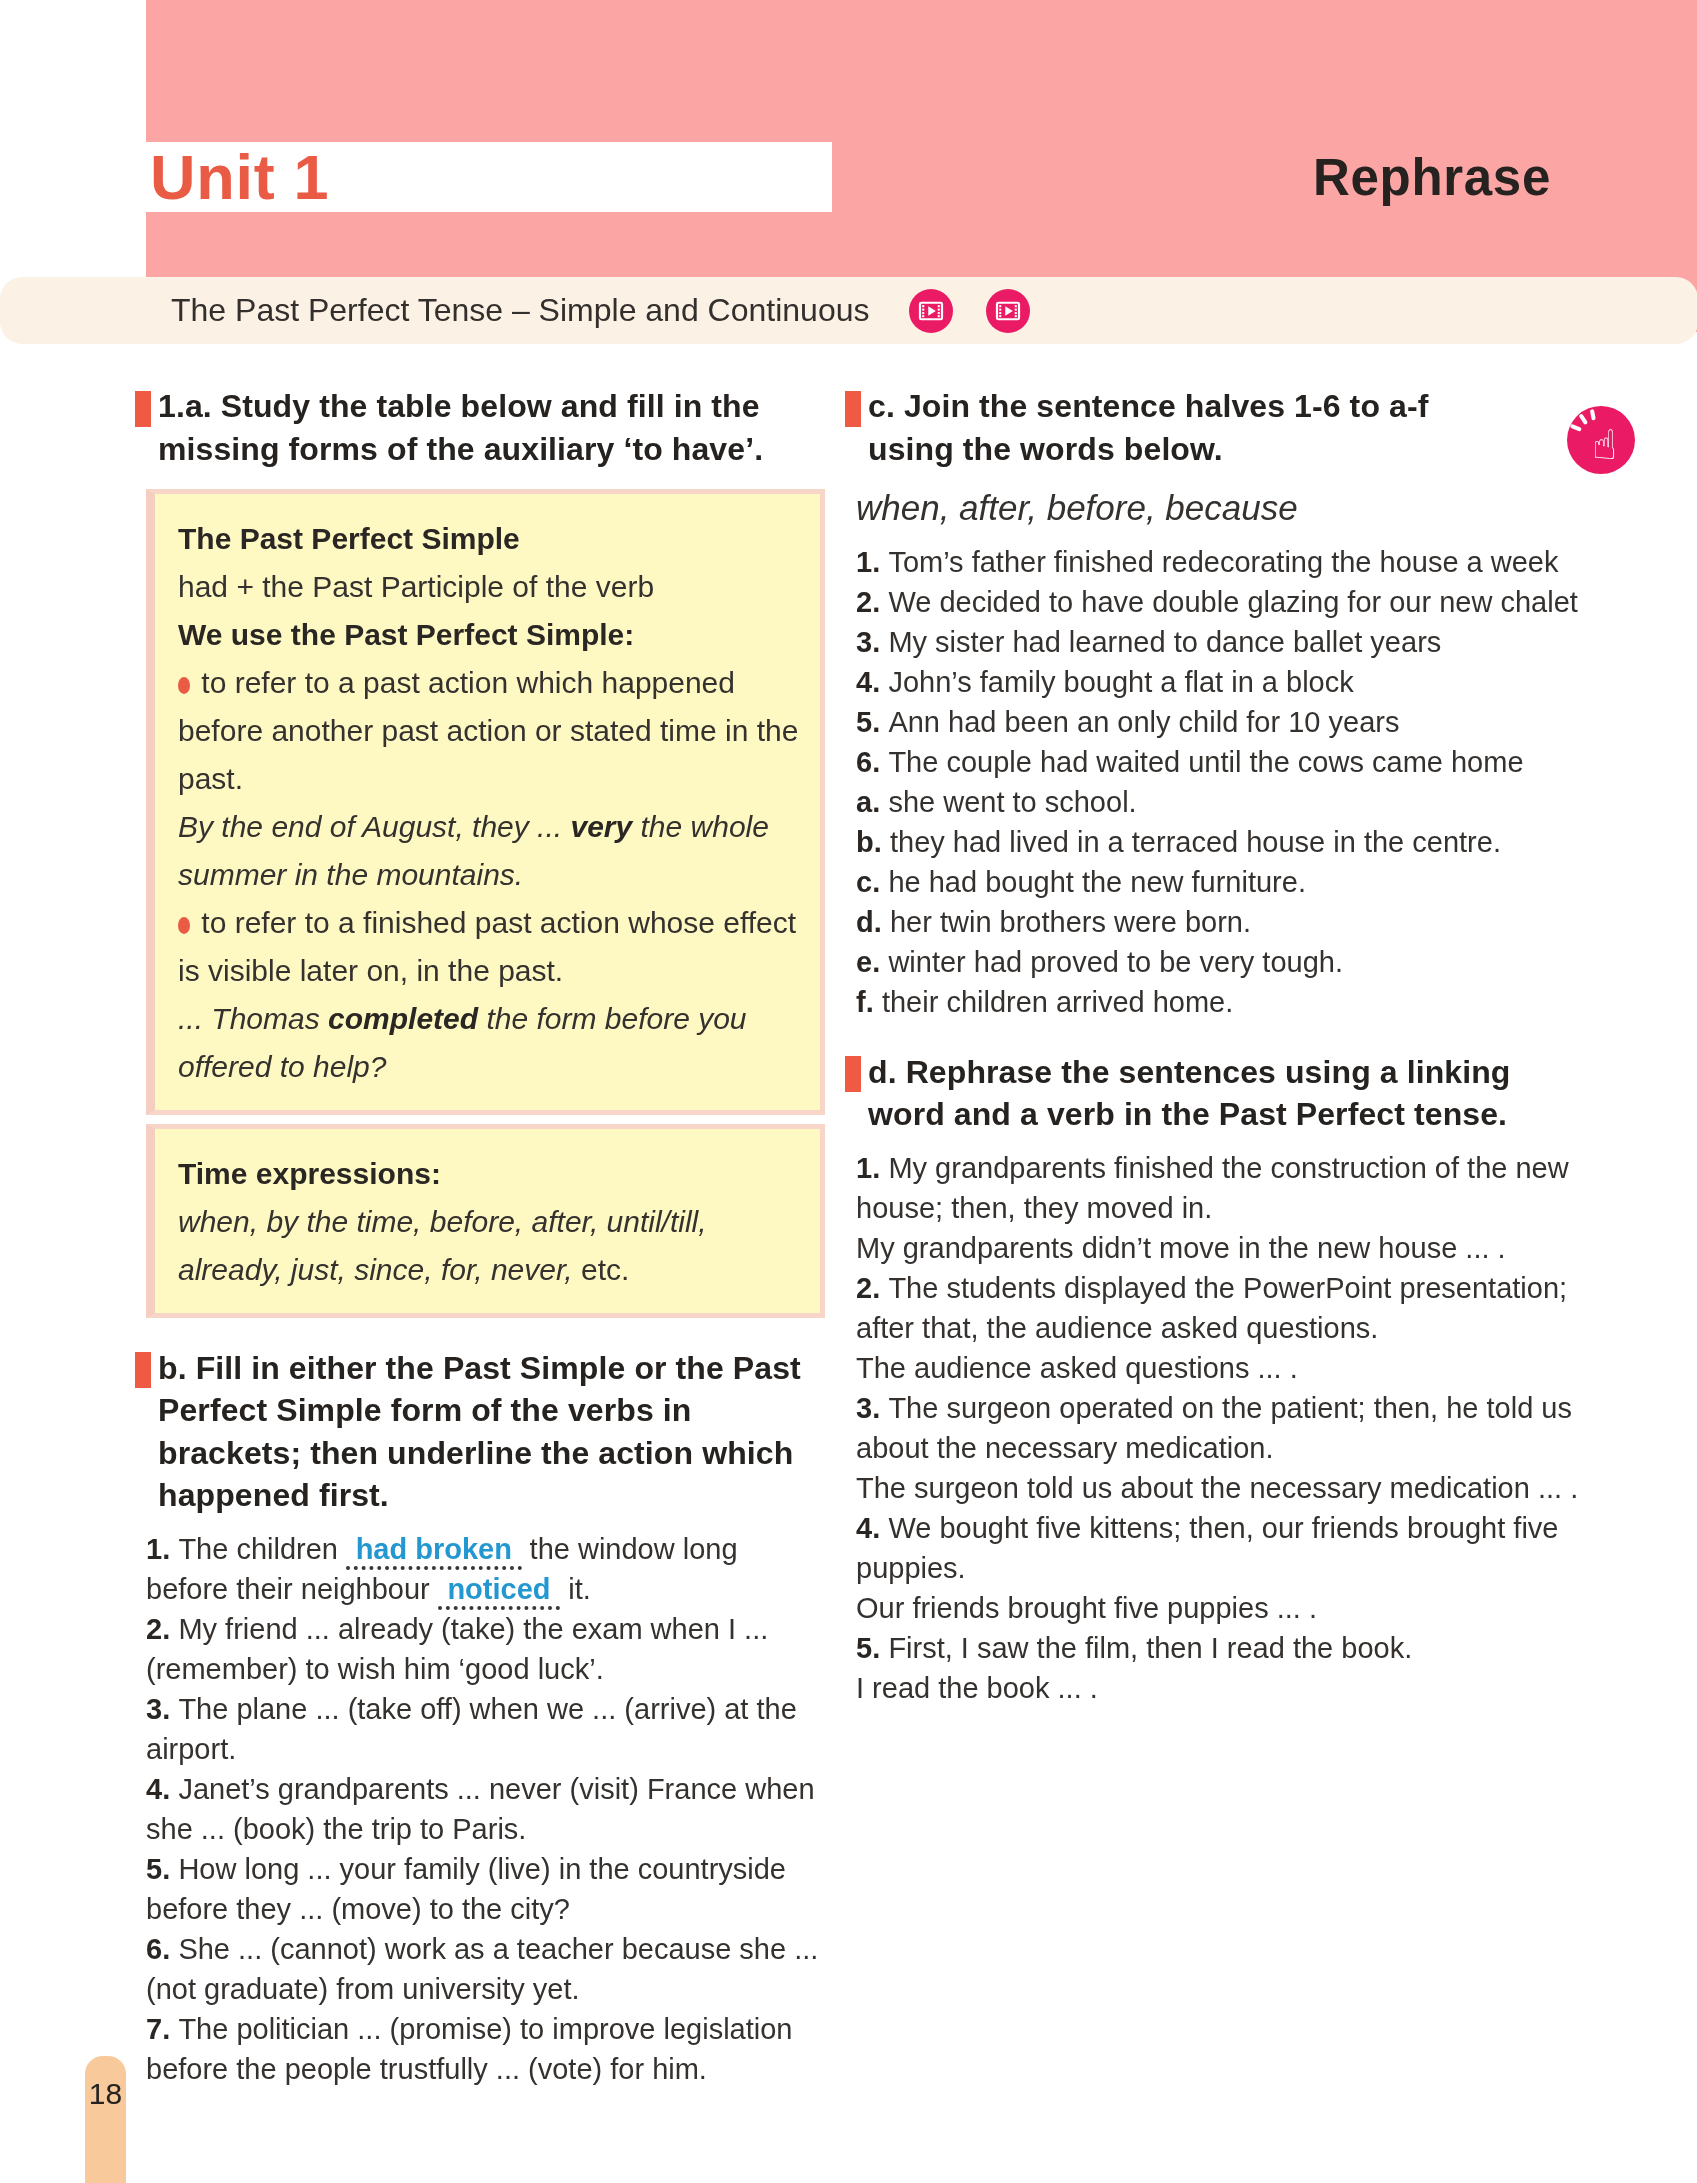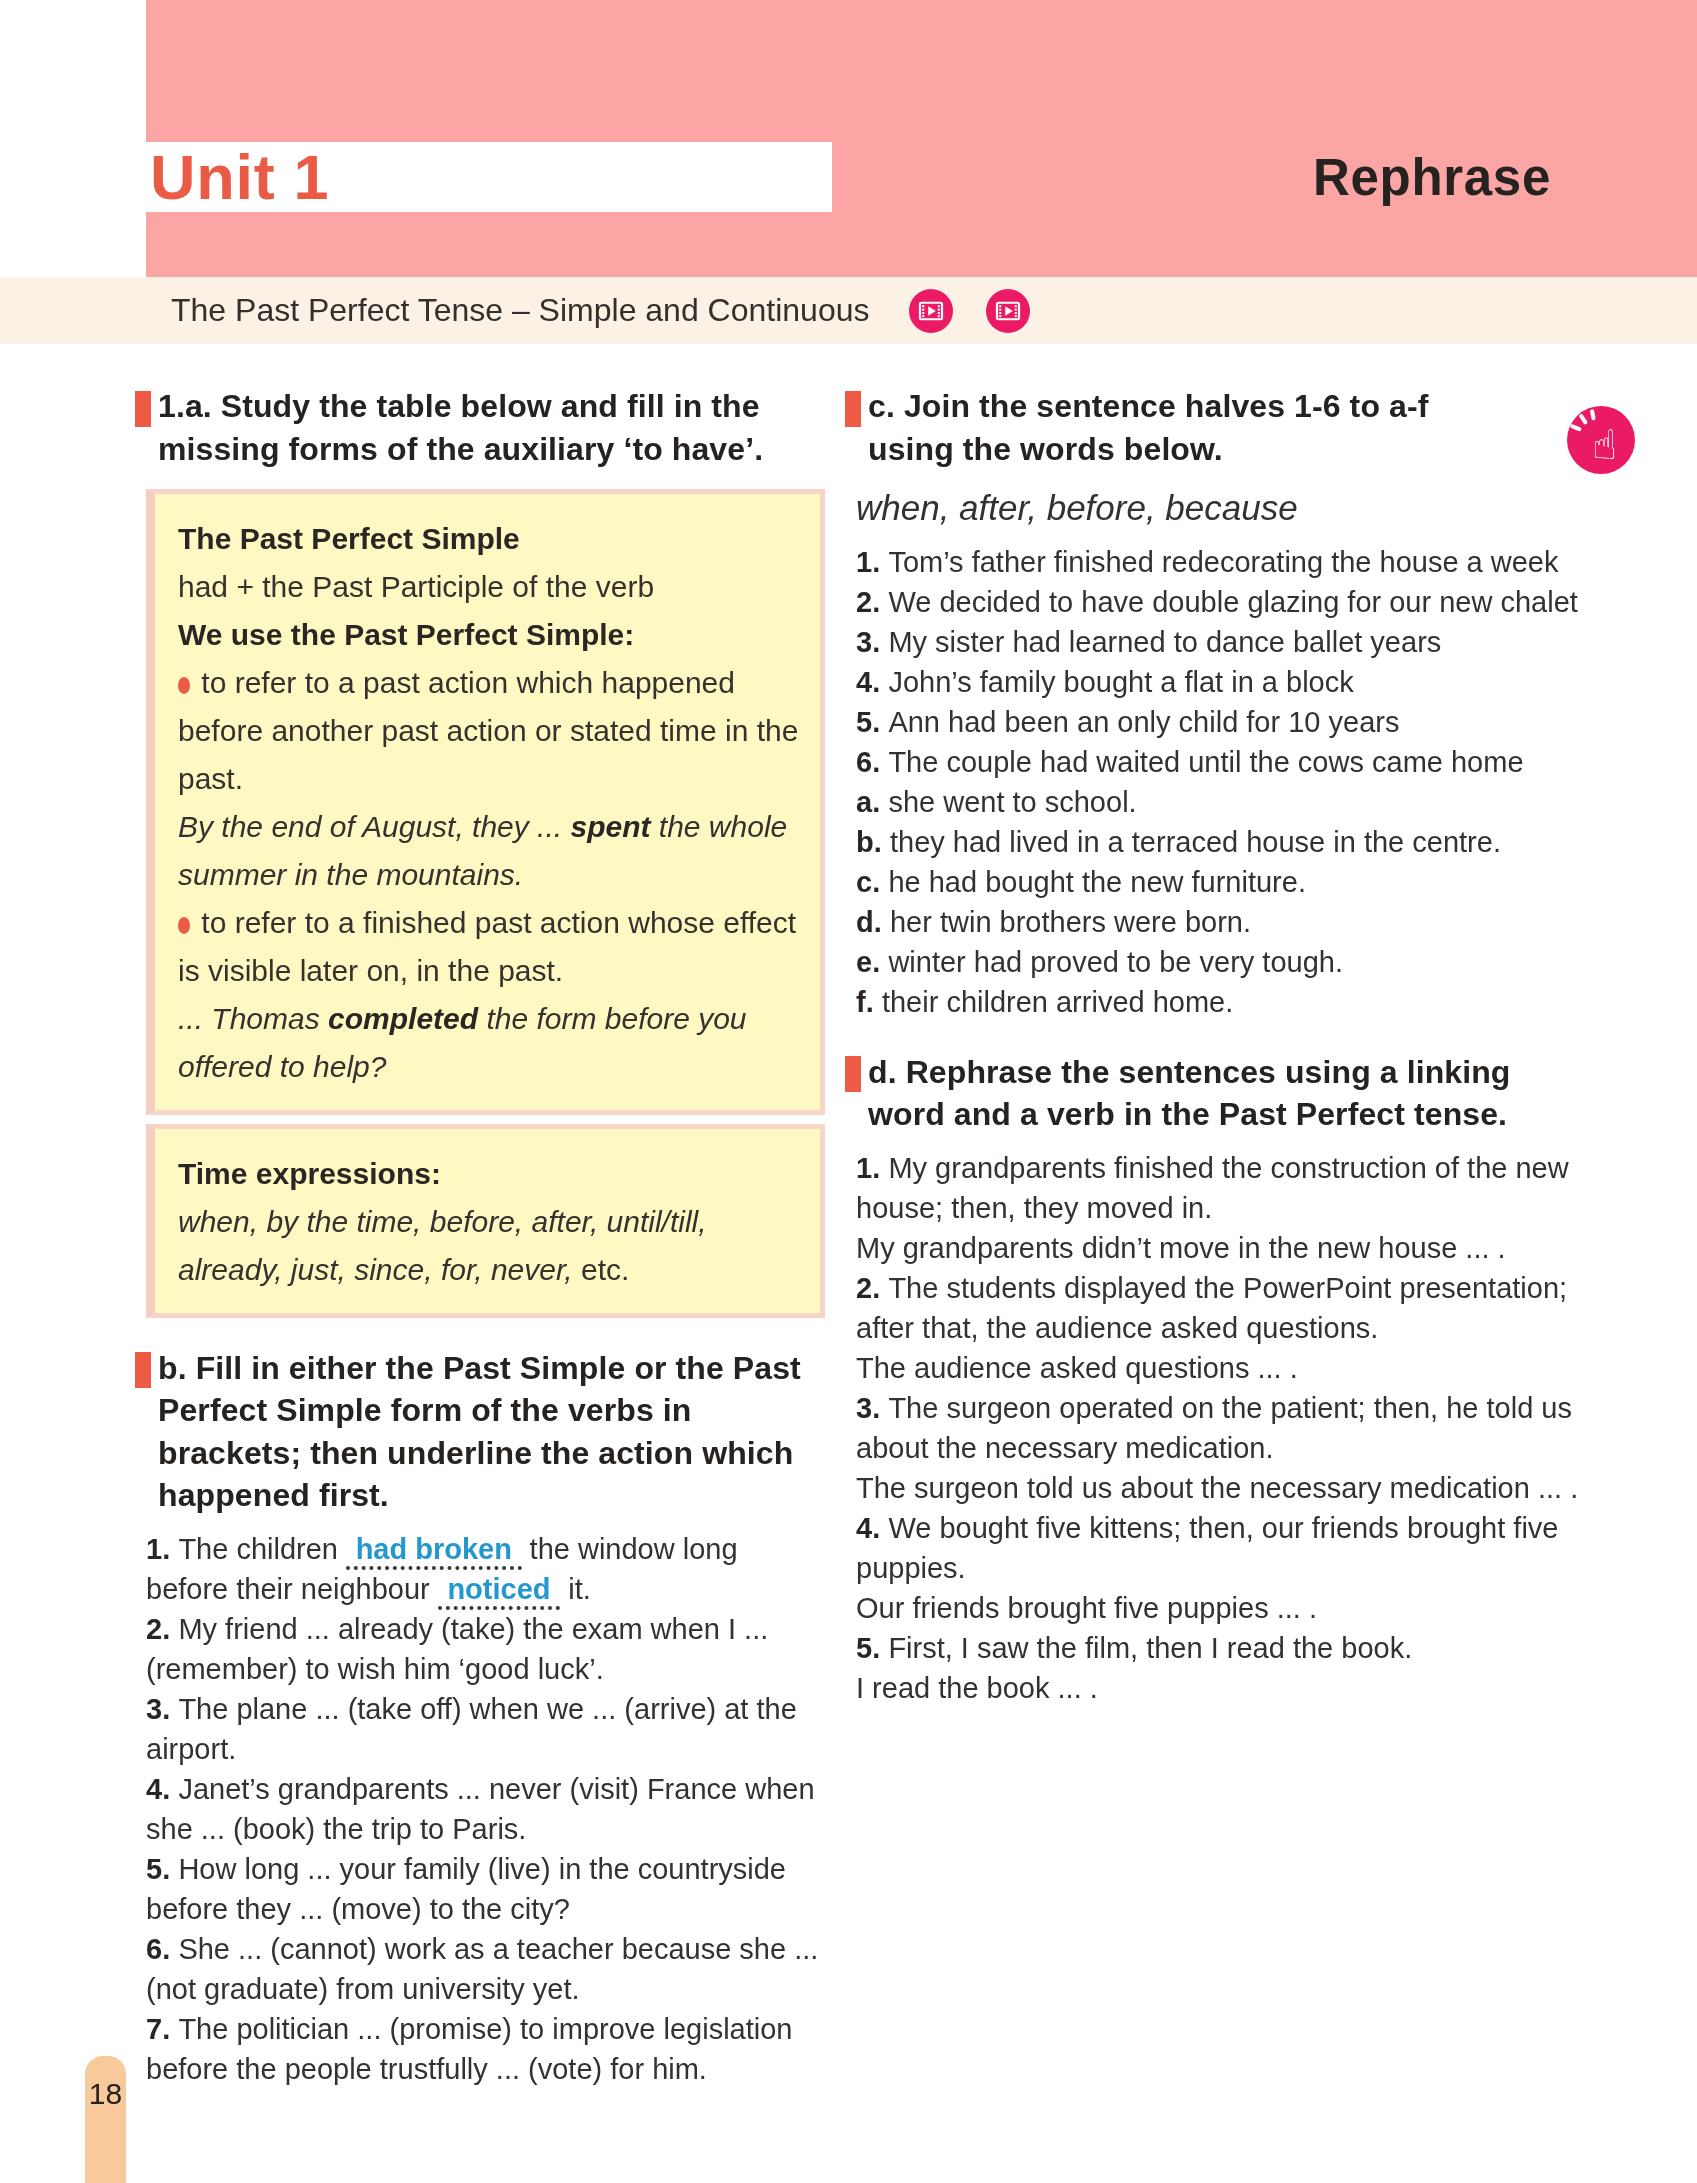--- a/index.html
+++ b/index.html
@@ -20,21 +20,21 @@
     font-size:63px; font-weight:800; color:#ea5b45; letter-spacing:0.7px;
     padding-left:4.1px; line-height:1;
   }
   .subject{
     position:absolute; right:147px; top:142px; height:70px; display:flex; align-items:center;
     font-size:51px; font-weight:700; color:#262220; letter-spacing:0.7px;
   }
   
   .topic-bar{
     position:absolute; left:0; right:0; top:277px; height:67px;
-    background:#fcf1e5; display:flex; align-items:center;
+    background:#fcf1e5; display:flex; align-items:center;border-radius:22px;
   }
   .topic-title{ margin-left:171px; font-size:32px; color:#332f2c; }
   .media-icons{ display:flex; gap:33px; margin-left:40px; }
   .media-icons svg{ display:block; }
   
   .columns{
     position:absolute; left:146px; top:373px; width:1458px;
     display:flex; gap:31px; align-items:flex-start;
   }
   .col{ position:relative; }
@@ -137,21 +137,21 @@
       <h2 class="sec-head">
         <span class="marker"></span>
         <span>1.a. Study the table below and fill in the missing forms of the auxiliary ‘to have’.</span>
       </h2>
 
       <div class="rule-box">
         <p class="bold">The Past Perfect Simple</p>
         <p>had + the Past Participle of the verb</p>
         <p class="bold">We use the Past Perfect Simple:</p>
         <p class="bullet">to refer to a past action which happened before another past action or stated time in the past.</p>
-        <p class="ex"><span>By the end of August, they ... </span><span class="bold">spent</span><span> the whole summer in the mountains.</span></p>
+        <p class="ex"><span>By the end of August, they ... </span><span class="bold">very</span><span> the whole summer in the mountains.</span></p>
         <p class="bullet">to refer to a finished past action whose effect is visible later on, in the past.</p>
         <p class="ex"><span>... Thomas </span><span class="bold">completed</span><span> the form before you offered to help?</span></p>
       </div>
 
       <div class="rule-box second">
         <p class="bold">Time expressions:</p>
         <p><span class="i">when, by the time, before, after, until/till, already, just, since, for, never, </span><span>etc.</span></p>
       </div>
 
       <h2 class="sec-head mt">

